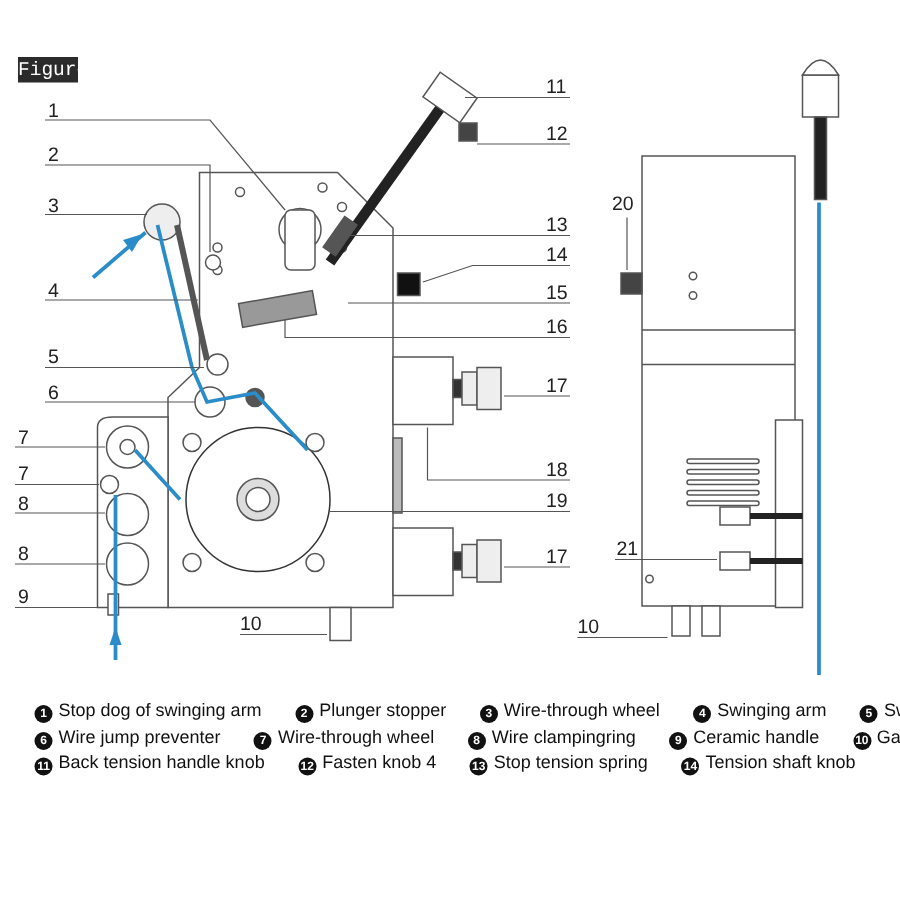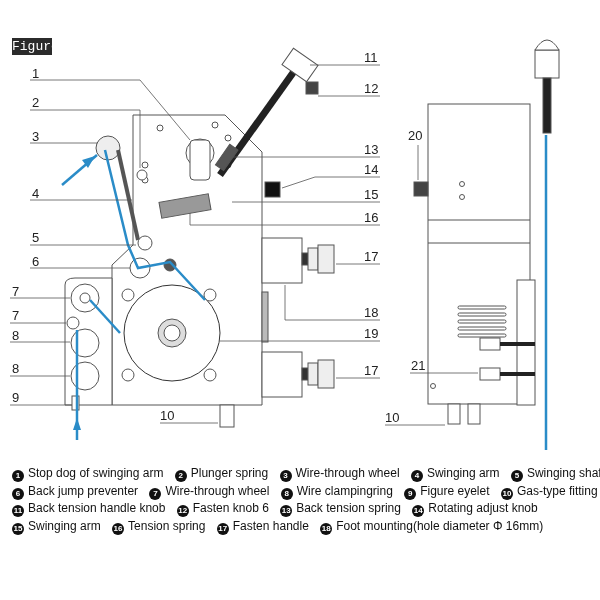--- a/index.html
+++ b/index.html
@@ -2,21 +2,21 @@
 <html><head>
 <meta charset="utf-8">
 <style>
   html,body{margin:0;padding:0;background:#fff;}
   body{width:600px;height:600px;position:relative;overflow:hidden;font-family:"Liberation Sans",sans-serif;}
   .fig-tag{position:absolute;left:12px;top:38px;width:40px;height:17px;background:#2b2b2b;color:#fff;font-size:13px;line-height:17px;text-align:center;font-family:Liberation Mono, monospace;}
   svg.diagram{position:absolute;left:0;top:0;}
   .callout{font-family:"Liberation Sans",sans-serif;font-size:13px;fill:#222;}
   .legend{position:absolute;left:12px;top:465px;width:580px;font-size:12px;color:#111;line-height:17.5px;}
   .legend-row{white-space:nowrap;}
-  .legend-item{display:inline-block;margin-right:8px;}
+  .legend-item{display:inline-block;margin-right:8px;margin-left:11px;}
   .num{display:inline-block;width:12px;height:12px;border-radius:50%;background:#111;color:#fff;font-size:8px;line-height:12px;text-align:center;font-weight:bold;margin-right:4px;vertical-align:-1px;}
 </style>
 </head>
 <body>
 
 <div class="fig-tag">Figure 1</div>
 
 <svg class="diagram" width="600" height="460" viewBox="0 0 600 460">
 
   <g stroke="#555" fill="#fff" stroke-width="1">
@@ -180,37 +180,31 @@
     <text class="callout" x="364" y="375">17</text>
     <text class="callout" x="408" y="140">20</text>
     <text class="callout" x="411" y="370">21</text>
     <text class="callout" x="385" y="422">10</text>
   </g>
 </svg>
 
 <div class="legend">
   <div class="legend-row">
     <span class="legend-item"><span class="num">1</span><span>Stop dog of swinging arm</span></span>
-    <span class="legend-item"><span class="num">2</span><span>Plunger spring</span></span>
+    <span class="legend-item"><span class="num">2</span><span>Plunger stopper</span></span>
     <span class="legend-item"><span class="num">3</span><span>Wire-through wheel</span></span>
     <span class="legend-item"><span class="num">4</span><span>Swinging arm</span></span>
     <span class="legend-item"><span class="num">5</span><span>Swinging shaft</span></span>
   </div>
   <div class="legend-row">
-    <span class="legend-item"><span class="num">6</span><span>Back jump preventer</span></span>
+    <span class="legend-item"><span class="num">6</span><span>Wire jump preventer</span></span>
     <span class="legend-item"><span class="num">7</span><span>Wire-through wheel</span></span>
     <span class="legend-item"><span class="num">8</span><span>Wire clampingring</span></span>
-    <span class="legend-item"><span class="num">9</span><span>Figure eyelet</span></span>
+    <span class="legend-item"><span class="num">9</span><span>Ceramic handle</span></span>
     <span class="legend-item"><span class="num">10</span><span>Gas-type fitting</span></span>
   </div>
   <div class="legend-row">
     <span class="legend-item"><span class="num">11</span><span>Back tension handle knob</span></span>
-    <span class="legend-item"><span class="num">12</span><span>Fasten knob 6</span></span>
-    <span class="legend-item"><span class="num">13</span><span>Back tension spring</span></span>
-    <span class="legend-item"><span class="num">14</span><span>Rotating adjust knob</span></span>
-  </div>
-  <div class="legend-row">
-    <span class="legend-item"><span class="num">15</span><span>Swinging arm</span></span>
-    <span class="legend-item"><span class="num">16</span><span>Tension spring</span></span>
-    <span class="legend-item"><span class="num">17</span><span>Fasten handle</span></span>
-    <span class="legend-item"><span class="num">18</span><span>Foot mounting(hole diameter Φ 16mm)</span></span>
+    <span class="legend-item"><span class="num">12</span><span>Fasten knob 4</span></span>
+    <span class="legend-item"><span class="num">13</span><span>Stop tension spring</span></span>
+    <span class="legend-item"><span class="num">14</span><span>Tension shaft knob</span></span>
   </div>
 </div>
 
 </body></html>

